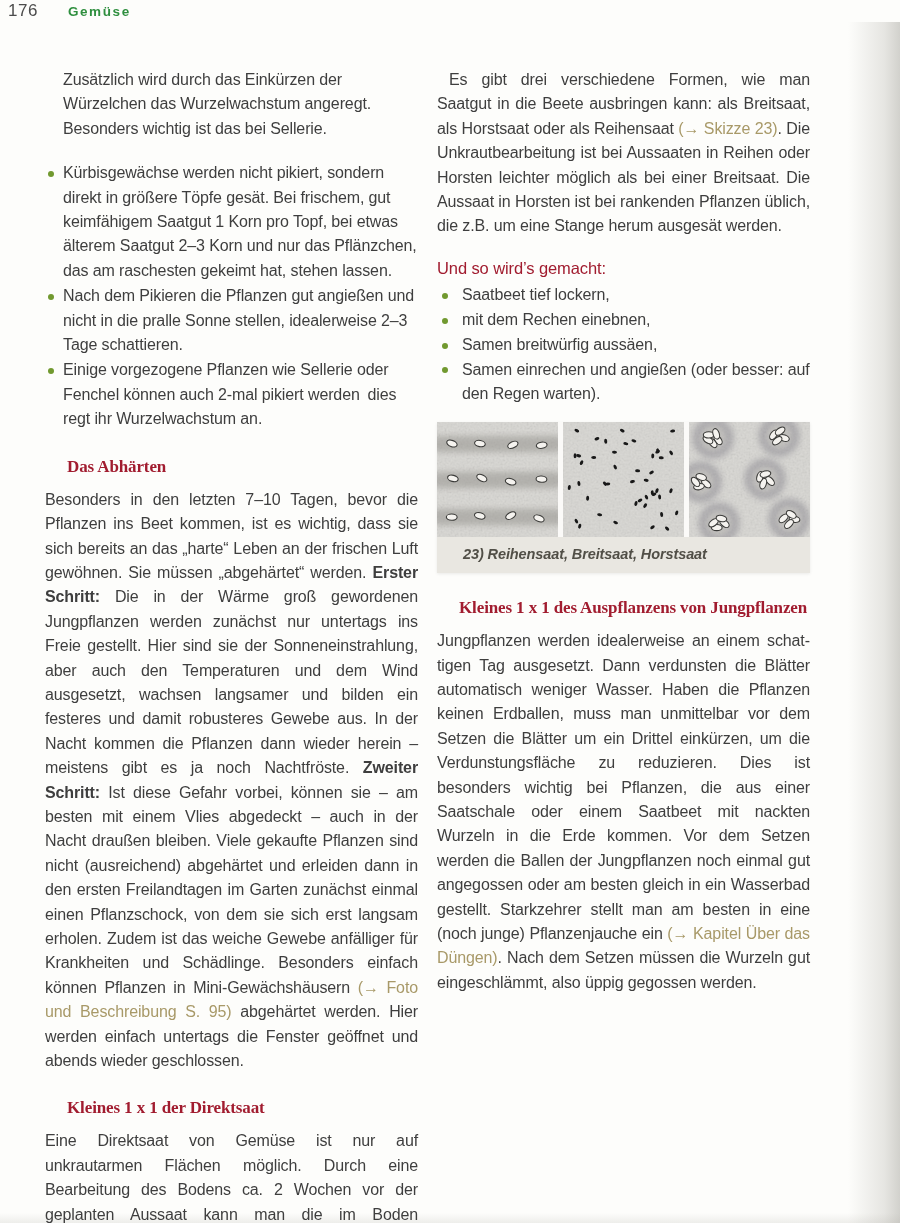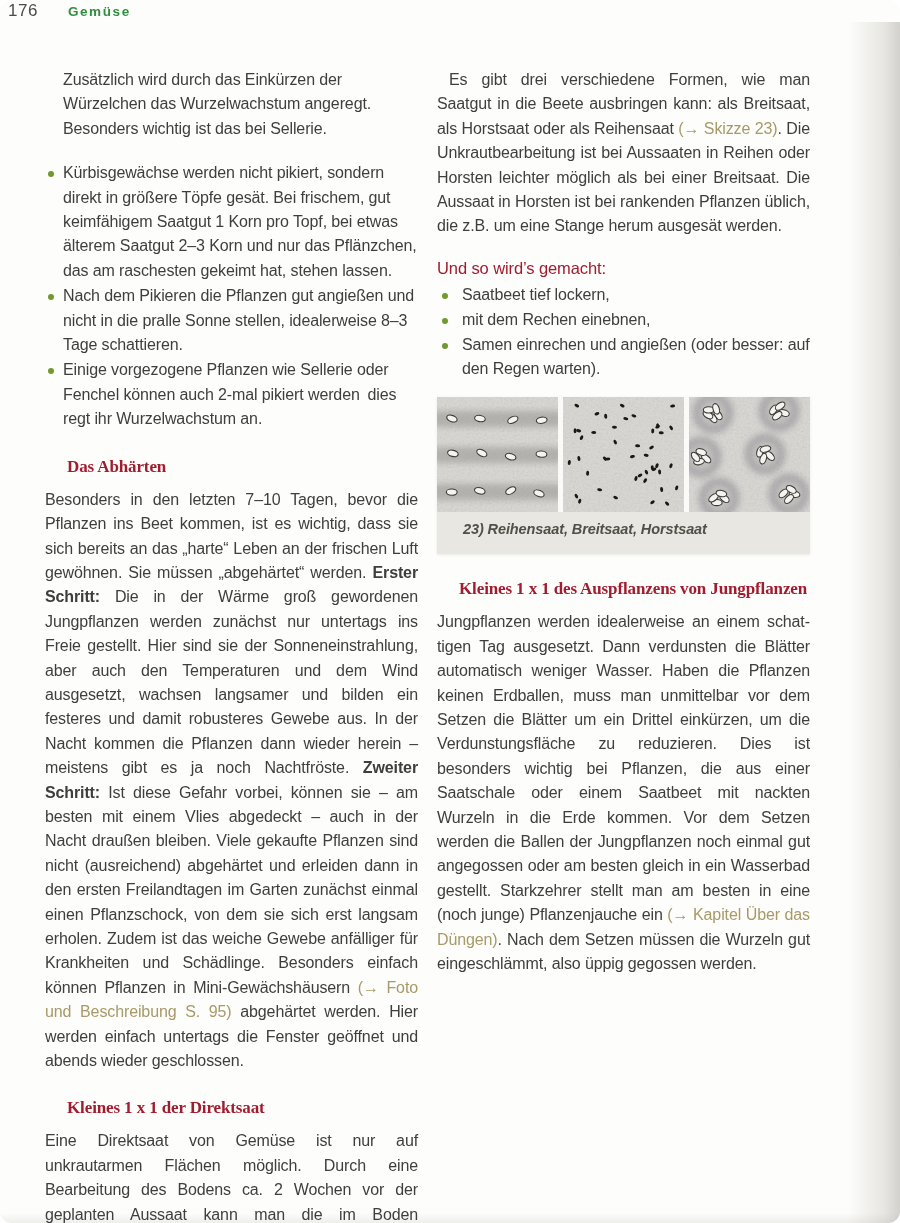--- a/index.html
+++ b/index.html
@@ -13,21 +13,20 @@
   }
   *{margin:0;padding:0;box-sizing:border-box;}
   html,body{background:#fff;}
   .page{
     position:relative;
     width:900px;height:1223px;
     background:var(--page-bg);
     overflow:hidden;
     font-family:"Liberation Sans", sans-serif;
     color:var(--body-text);
-    border-radius:12px;
   }
   .edge-right{
     position:absolute;top:22px;right:0;bottom:0;width:52px;
     background:linear-gradient(to right, rgba(170,168,160,0) 0%, rgba(170,168,160,0.28) 70%, rgba(150,148,140,0.42) 100%);
     pointer-events:none;
   }
   .edge-bottom{
     position:absolute;left:0;right:0;bottom:0;height:10px;
     background:linear-gradient(to bottom, rgba(170,168,160,0) 0%, rgba(170,168,160,0.18) 100%);
     pointer-events:none;
@@ -77,57 +76,58 @@
     background:var(--bullet-green);
   }
 
   figure.sowing{margin-top:15px;width:373px;box-shadow:0 1px 3px rgba(0,0,0,0.08);}
   .fig-panels{display:flex;gap:5px;background:#fbfaf8;}
   .fig-panels svg{width:121px;height:115px;display:block;background:#d9d8d4;}
   figcaption{
     background:var(--caption-bg);
     font-size:14.5px;font-style:italic;font-weight:bold;
     color:#514f47;
-    padding:5px 8px 13px 26px;letter-spacing:-0.1px;
+    padding:5px 8px 7px 26px;letter-spacing:-0.1px;
   }
 </style>
 </head>
 <body>
 
 <div class="page">
   <div class="edge-right"></div>
   <div class="edge-bottom"></div>
 
   <div class="header">
     <span class="page-num">176</span>
     <span class="section-title">Gemüse</span>
   </div>
 
   <div class="col col-left">
     <p class="intro">Zusätzlich wird durch das Einkürzen der Würzelchen das Wurzelwachstum angeregt. Besonders wichtig ist das bei Sellerie.</p>
     <ul class="bullets">
       <li>Kürbisgewächse werden nicht pikiert, sondern direkt in größere Töpfe gesät. Bei frischem, gut keimfähigem Saatgut 1 Korn pro Topf, bei etwas älterem Saatgut 2–3 Korn und nur das Pflänzchen, das am raschesten gekeimt hat, stehen lassen.</li>
-      <li>Nach dem Pikieren die Pflanzen gut angießen und nicht in die pralle Sonne stellen, idealerweise 8–3 Tage schattieren.</li>
+      <li>Nach dem Pikieren die Pflanzen gut angießen und nicht in die pralle Sonne stellen, idealerweise 2–3 Tage schattieren.</li>
       <li>Einige vorgezogene Pflanzen wie Sellerie oder Fenchel können auch 2-mal pikiert werden dies regt ihr Wurzelwachstum an.</li>
     </ul>
 
     <h2 class="serif">Das Abhärten</h2>
     <p class="para"><span>Besonders in den letzten 7–10 Tagen, bevor die Pflan­zen ins Beet kommen, ist es wichtig, dass sie sich bereits an das „harte“ Leben an der frischen Luft gewöhnen. Sie müssen „abgehärtet“ werden. </span><span class="seg-b">Erster Schritt:</span><span> Die in der Wärme groß gewordenen Jungpflanzen werden zunächst nur untertags ins Freie gestellt. Hier sind sie der Sonneneinstrahlung, aber auch den Temperatu­ren und dem Wind ausgesetzt, wachsen langsamer und bilden ein festeres und damit robusteres Gewebe aus. In der Nacht kommen die Pflanzen dann wieder herein – meistens gibt es ja noch Nachtfröste. </span><span class="seg-b">Zwei­ter Schritt:</span><span> Ist diese Gefahr vorbei, können sie – am besten mit einem Vlies abgedeckt – auch in der Nacht draußen bleiben. Viele gekaufte Pflanzen sind nicht (ausreichend) abgehärtet und erleiden dann in den ers­ten Freilandtagen im Garten zunächst einmal einen Pflanzschock, von dem sie sich erst langsam erholen. Zudem ist das weiche Gewebe anfälliger für Krankhei­ten und Schädlinge. Besonders einfach können Pflan­zen in Mini-Gewächshäusern </span><span class="seg-link">(→ Foto und Beschreibung S. 95)</span><span> abgehärtet werden. Hier werden einfach untertags die Fenster geöffnet und abends wieder geschlossen.</span></p>
 
     <h2 class="serif">Kleines 1 x 1 der Direktsaat</h2>
     <p class="para">Eine Direktsaat von Gemüse ist nur auf unkrautarmen Flächen möglich. Durch eine Bearbeitung des Bodens ca. 2 Wochen vor der geplanten Aussaat kann man die im Boden wartenden Unkrautsamen zur Keimung</p>
   </div>
 
   <div class="col col-right">
     <p class="para indent"><span>Es gibt drei verschiedene Formen, wie man Saatgut in die Beete ausbringen kann: als Breitsaat, als Horst­saat oder als Reihensaat </span><span class="seg-link">(→ Skizze 23)</span><span>. Die Unkraut­bearbeitung ist bei Aussaaten in Reihen oder Horsten leichter möglich als bei einer Breitsaat. Die Aussaat in Horsten ist bei rankenden Pflanzen üblich, die z.B. um eine Stange herum ausgesät werden.</span></p>
 
     <h3 class="howto">Und so wird’s gemacht:</h3>
     <ul class="howto-list">
       <li>Saatbeet tief lockern,</li>
       <li>mit dem Rechen einebnen,</li>
+      <li>Samen breitwürfig aussäen,</li>
       <li>Samen einrechen und angießen (oder besser: auf den Regen warten).</li>
     </ul>
 
     <figure class="sowing">
       <div class="fig-panels">
         <svg id="panel-reihen" viewBox="0 0 121 115">
             <filter id="noiser" x="0%" y="0%" width="100%" height="100%">
               <feTurbulence type="fractalNoise" baseFrequency="0.5" numOctaves="3" seed="7"></feTurbulence>
               <feColorMatrix type="saturate" values="0"></feColorMatrix>
             </filter>

